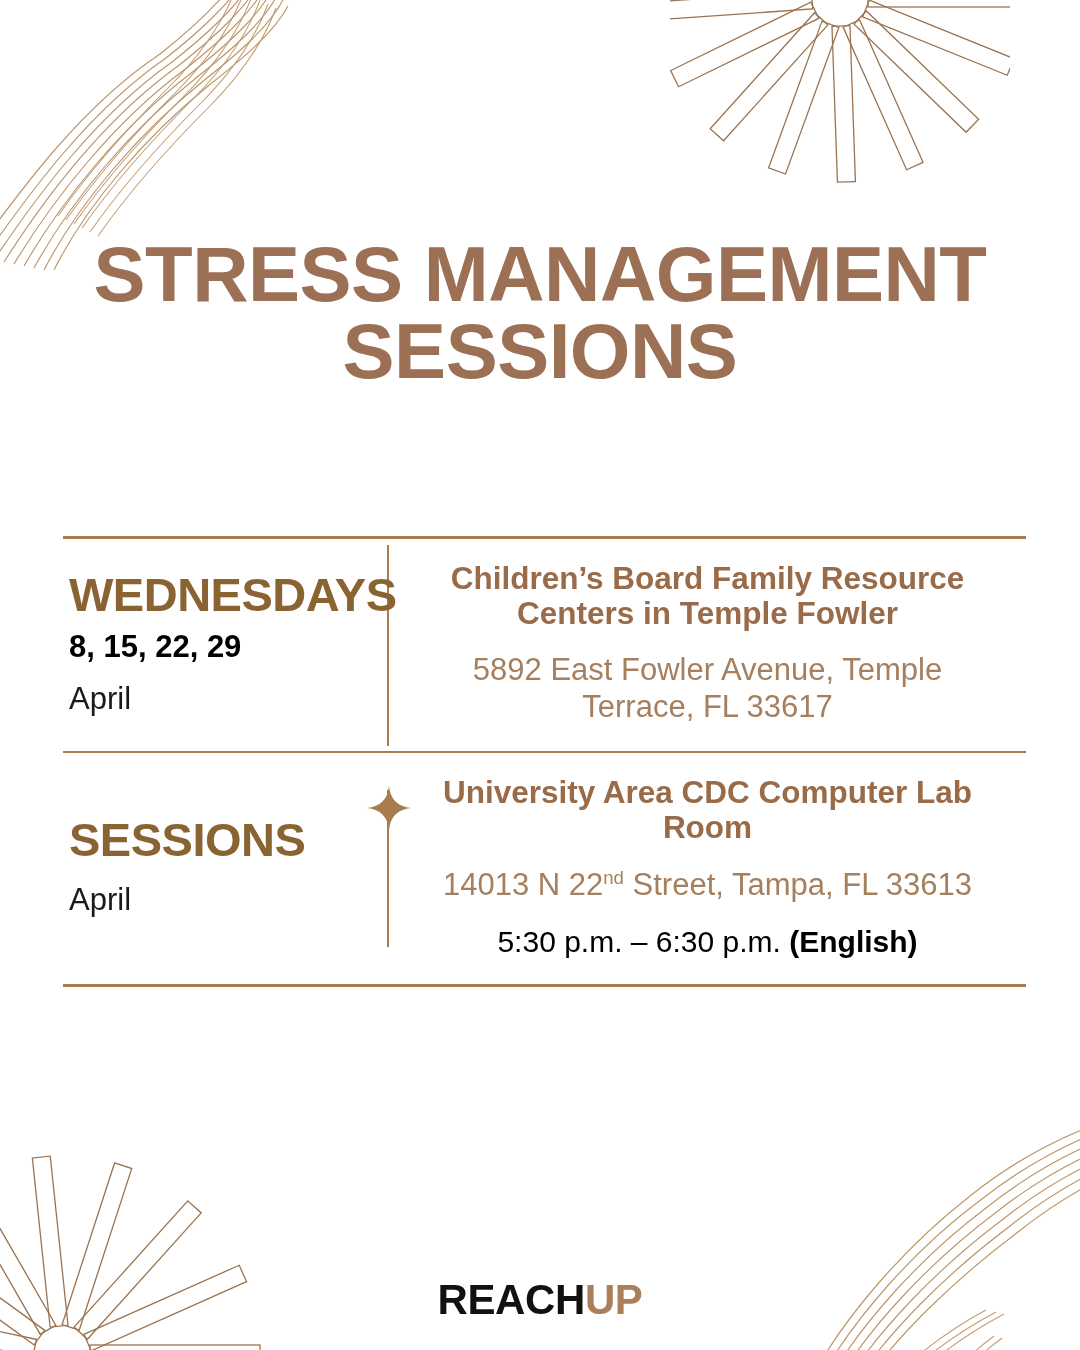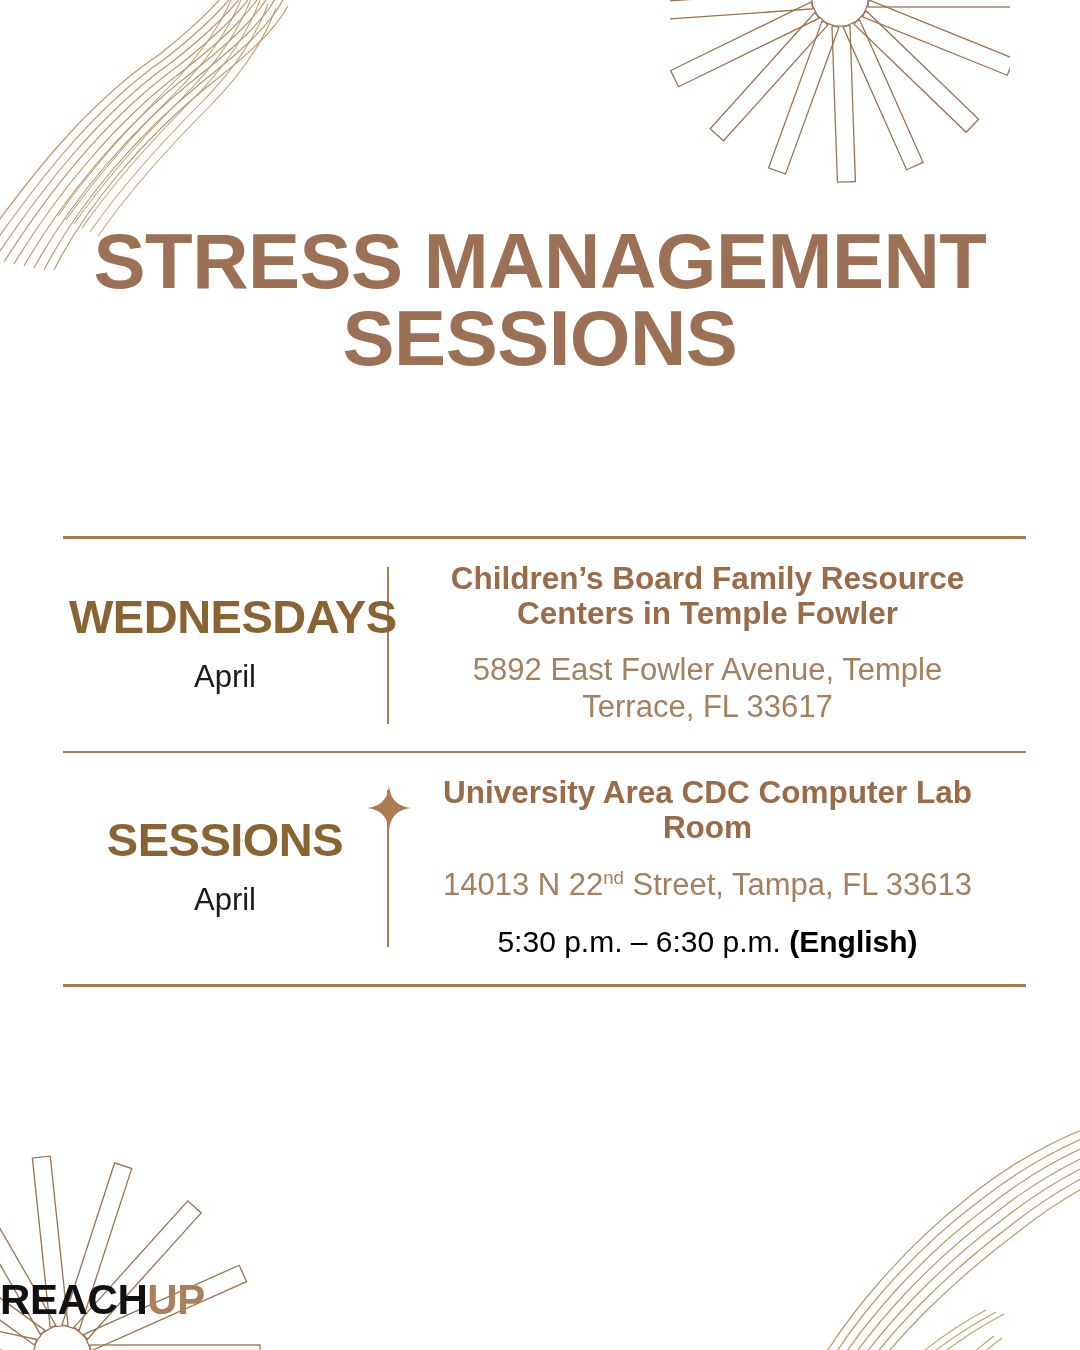--- a/index.html
+++ b/index.html
@@ -26,21 +26,21 @@
   .deco-tl { left: -18px; top: -30px; width: 320px; height: 300px; }
   .deco-tr { right: 70px;  top: -110px; width: 340px; height: 310px; }
   .deco-bl { left: -60px;  bottom: -120px; width: 400px; height: 330px; }
   .deco-br { right: -22px; bottom: -28px; width: 330px; height: 260px; }
 
   
   .title {
     position: absolute;
     left: 0;
     right: 0;
-    top: 223px;
+    top: 236px;
     text-align: center;
     font-size: 78px;
     line-height: 0.99;
     font-weight: bold;
     letter-spacing: -0.5px;
     color: #9c7054;
     padding: 0 70px;
     box-sizing: border-box;
   }
 
@@ -57,21 +57,21 @@
   .row {
     display: flex;
     align-items: center;
     position: relative;
   }
   .row + .row { border-top: 2px solid #a97c4f; }
 
   .col-day {
     width: 326px;
     flex: 0 0 326px;
-    text-align: center;
+    text-align: left;
     padding: 26px 6px 30px 6px;
     box-sizing: border-box;
     border-right: 2px solid #a97c4f;
   }
   .col-info {
     flex: 1 1 auto;
     text-align: center;
     padding: 22px 28px 26px 28px;
     box-sizing: border-box;
   }
@@ -125,20 +125,21 @@
     width: 0; height: 0;
     z-index: 4;
   }
   .star svg { position: absolute; left: -23px; top: -23px; }
 
   
   .logo {
     position: absolute;
     left: 0; right: 0;
     bottom: 26px;
+    text-align: center;
     font-size: 42px;
     font-weight: bold;
     letter-spacing: -0.4px;
   }
   .logo .reach { color: #111111; }
   .logo .up    { color: #a9805a; }
 </style>
 </head>
 <body>
 
@@ -242,20 +243,21 @@
 
     <div class="star" style="top:269px">
       <svg width="46" height="46" viewBox="0 0 46 46" aria-hidden="true">
         <path d="M23,1 C24.5,14.5 31.5,21.5 45,23 C31.5,24.5 24.5,31.5 23,45 C21.5,31.5 14.5,24.5 1,23 C14.5,21.5 21.5,14.5 23,1 Z" fill="#a97c4f"></path>
       </svg>
     </div>
 
     <div class="row">
       <div class="col-day">
         <div class="day-name">WEDNESDAYS</div>
+        <div class="day-dates">8, 15, 22, 29</div>
         <div class="day-month">April</div>
       </div>
       <div class="col-info">
         <div class="venue">Children’s Board Family Resource Centers in Temple Fowler</div>
         <div class="address"><span>5892 East Fowler Avenue, Temple Terrace, FL 33617</span><sup></sup><span></span></div>
       </div>
     </div>
 
     <div class="row">
       <div class="col-day">

